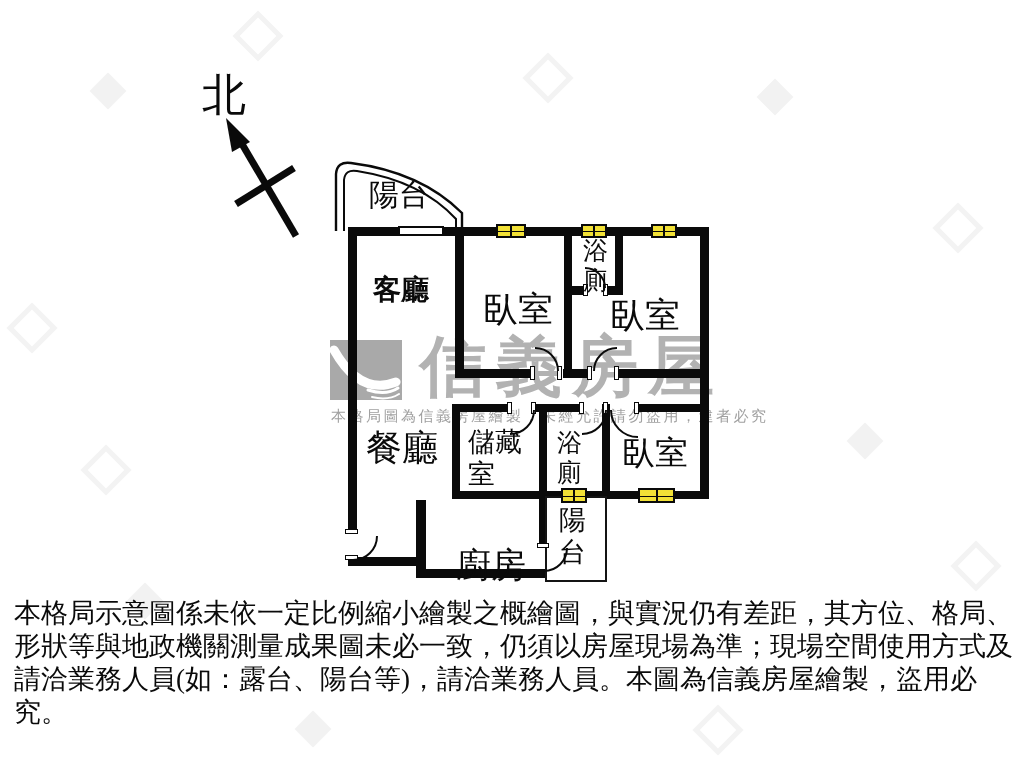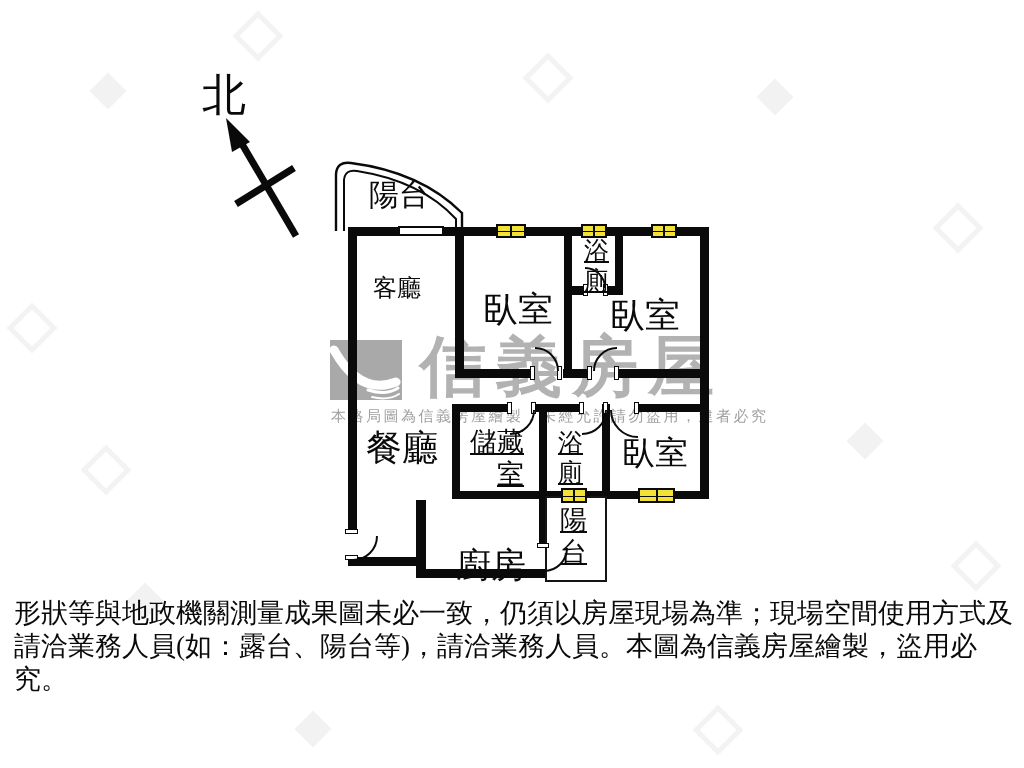--- a/index.html
+++ b/index.html
@@ -11,21 +11,21 @@
   
   .w{position:absolute;background:#0a0a0a;}
   
   .win{position:absolute;background:#f2e136;border:2px solid #0a0a0a;box-sizing:border-box;}
   .win::before{content:"";position:absolute;top:0;bottom:0;left:50%;width:2px;margin-left:-1px;background:#0a0a0a;}
   .win::after{content:"";position:absolute;left:0;right:0;top:50%;height:1px;background:#0a0a0a;}
   
   .jamb{position:absolute;background:#ffffff;border:1px solid #0a0a0a;box-sizing:border-box;}
   
   .lbl{position:absolute;color:#0a0a0a;white-space:nowrap;line-height:1;}
-  .vlbl{position:absolute;color:#0a0a0a;line-height:1.2;text-align:right;word-break:break-all;white-space:normal;text-decoration:underline;}
+  .vlbl{position:absolute;color:#0a0a0a;line-height:1.2;text-align:left;word-break:break-all;white-space:normal;}
   
   .slider{position:absolute;background:#ffffff;border:2px solid #0a0a0a;box-sizing:border-box;}
   
   .thinbox{position:absolute;border:2px solid #141414;box-sizing:border-box;background:#ffffff;}
   
   .brand-text{position:absolute;left:420px;top:334px;font-size:66px;font-weight:bold;
               color:#b2b2b2;letter-spacing:10px;line-height:1;}
   .notice-text{position:absolute;left:331px;top:407px;font-size:15px;color:#a0a0a0;
                letter-spacing:2.5px;white-space:nowrap;}
   
@@ -132,28 +132,29 @@
     <path d="M594,371 A23,23 0 0 1 617,348" fill="none" stroke="#0a0a0a" stroke-width="2"></path>
     <path d="M605,288 A20,20 0 0 0 585,268" fill="none" stroke="#0a0a0a" stroke-width="2"></path>
     <path d="M534,410 A24,24 0 0 1 510,434" fill="none" stroke="#0a0a0a" stroke-width="2"></path>
     <path d="M606,410 A24,24 0 0 1 582,434" fill="none" stroke="#0a0a0a" stroke-width="2"></path>
     <path d="M611,410 A27,27 0 0 0 638,437" fill="none" stroke="#0a0a0a" stroke-width="2"></path>
     <path d="M377,536 A24,24 0 0 1 353,560" fill="none" stroke="#0a0a0a" stroke-width="2"></path>
     <path d="M567,548 A23,23 0 0 1 544,571" fill="none" stroke="#0a0a0a" stroke-width="2"></path>
   </svg>
 
   <div class="lbl" style="left:369px;top:180px;font-size:30px;">陽台</div>
-  <div class="lbl" style="left:373px;top:276px;font-size:24px;">客廳</div>
+  <div class="lbl" style="left:373px;top:276px;font-size:28px;font-weight:bold;">客廳</div>
   <div class="lbl" style="left:483px;top:292px;font-size:35px;">臥室</div>
   <div class="vlbl" style="left:583px;top:236px;width:26px;font-size:25px;">浴廁</div>
   <div class="lbl" style="left:610px;top:298px;font-size:35px;">臥室</div>
   <div class="lbl" style="left:366px;top:430px;font-size:36px;">餐廳</div>
   <div class="vlbl" style="left:468px;top:426px;width:56px;font-size:27px;">儲藏室</div>
   <div class="vlbl" style="left:557px;top:428px;width:26px;font-size:25px;">浴廁</div>
   <div class="lbl" style="left:622px;top:437px;font-size:33px;">臥室</div>
   <div class="lbl" style="left:456px;top:548px;font-size:35px;">廚房</div>
   <div class="vlbl" style="left:559px;top:504px;width:28px;font-size:27px;">陽台</div>
 </div>
 
 <div class="disclaimer">
+  <div>本格局示意圖係未依一定比例縮小繪製之概繪圖，與實況仍有差距，其方位、格局、</div>
   <div>形狀等與地政機關測量成果圖未必一致，仍須以房屋現場為準；現場空間使用方式及</div>
   <div>請洽業務人員(如：露台、陽台等)，請洽業務人員。本圖為信義房屋繪製，盜用必究。</div>
 </div>
 
 </body></html>

